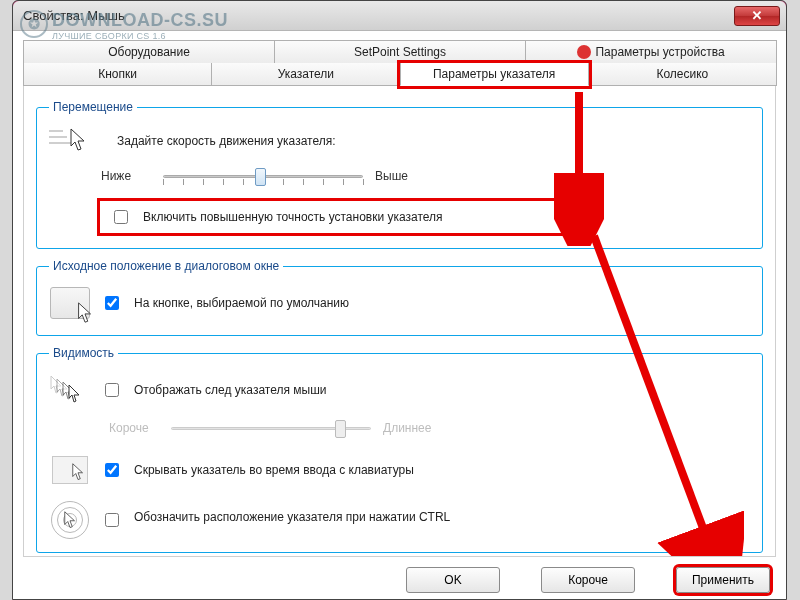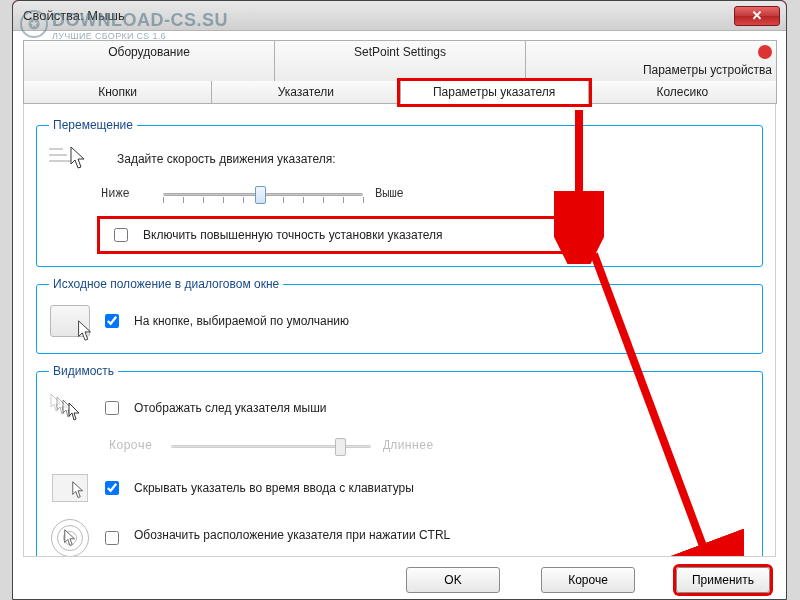--- a/index.html
+++ b/index.html
@@ -83,21 +83,21 @@
     border: 1px solid #b0b0b0;
     background: linear-gradient(#fbfbfb,#ececec);
     text-align: center;
     padding: 4px 4px;
     font-size: 12px;
     color: #222;
     margin-right: -1px;
     cursor: pointer;
     white-space: nowrap;
   }
-  .tab.with-icon { display:flex; align-items:flex-end; justify-content:center; gap:4px;flex-direction:column;}
+  .tab.with-icon { display:flex; align-items:flex-start; justify-content:center; gap:4px;}
   .tab .t-icon { width:14px; height:14px; border-radius:50%; background:#d33; display:inline-block;}
   .tabrow.row2 .tab { border-top:none; }
   .tab.active {
     background: #fff;
     border-bottom: 1px solid #fff;
     position: relative;
   }
   .tab.hl { box-shadow: 0 0 0 3px #e60000; position:relative; z-index:3;}
   .tabrow.row2 { margin-top:-1px; }
 
@@ -124,21 +124,21 @@
 
   .row { display: flex; align-items: center; gap: 10px; }
   .ico {
     width: 42px; height: 40px;
     display: flex; align-items:center; justify-content:center;
     flex: 0 0 42px;
   }
 
   
   .slider-wrap { display:flex; align-items:center; gap:12px; margin: 6px 0 10px 52px;}
-  .slider-lbl { font-size:12px; color:#333; width:50px;font-family:Liberation Mono, monospace; }
+  .slider-lbl { font-size:12px; color:#333; width:50px; }
   .slider-lbl.right{ text-align:left;}
   .slider {
     position: relative; flex:0 0 200px; height: 24px;
   }
   .slider .track {
     position:absolute; top:11px; left:0; right:0; height:3px;
     background:#c9c9c9; border:1px solid #aaa; border-radius:2px;
   }
   .slider .tick {
     position:absolute; top:15px; width:1px; height:6px; background:#999;

